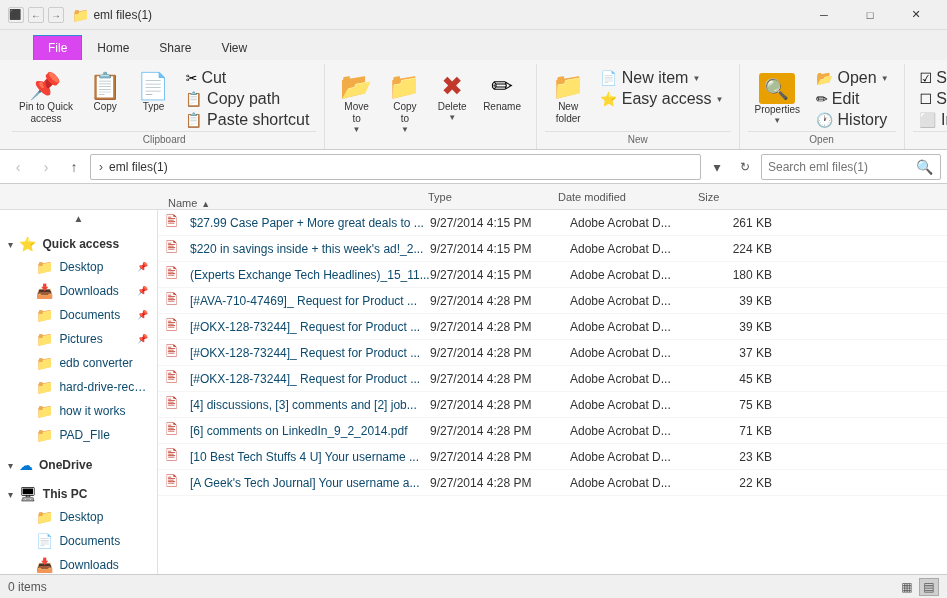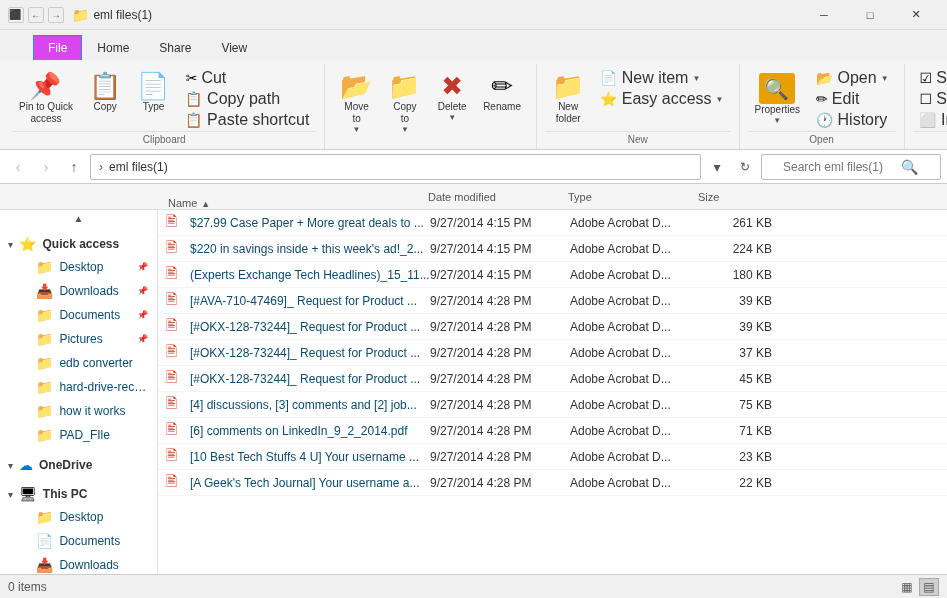--- a/index.html
+++ b/index.html
@@ -36,21 +36,21 @@
     .ribbon-col { display: flex; flex-direction: column; gap: 1px; justify-content: flex-start; }
     .dropdown-arrow { font-size: 8px; color: #555; }
 
     
     .address-bar { display: flex; align-items: center; background: white; height: 34px; border-bottom: 1px solid #ccc; padding: 0 6px; gap: 4px; }
     .nav-btn { width: 24px; height: 24px; display: flex; align-items: center; justify-content: center; border: 1px solid transparent; border-radius: 3px; cursor: pointer; color: #555; font-size: 14px; }
     .nav-btn.disabled { color: #bbb; cursor: default; }
     .breadcrumb-bar { flex: 1; display: flex; align-items: center; border: 1px solid #bbb; height: 26px; padding: 0 6px; background: white; border-radius: 2px; cursor: text; }
     .breadcrumb-item { color: #333; font-size: 12px; }
     .breadcrumb-sep { color: #555; margin: 0 2px; font-size: 12px; }
-    .search-box { display: flex; align-items: center; border: 1px solid #bbb; height: 26px; padding: 0 21px; background: white; border-radius: 2px; width: 180px; }
+    .search-box { display: flex; align-items: center; border: 1px solid #bbb; height: 26px; padding: 0 6px; background: white; border-radius: 2px; width: 180px; }
     .search-box input { border: none; outline: none; font-size: 12px; width: 100%; color: #333; }
     .search-icon { color: #777; font-size: 14px; }
     .refresh-btn { width: 24px; height: 24px; display: flex; align-items: center; justify-content: center; border: 1px solid transparent; border-radius: 3px; cursor: pointer; color: #555; }
 
     
     .col-headers { display: flex; align-items: center; background: #f5f5f5; border-bottom: 1px solid #ddd; height: 26px; padding: 0 0 0 160px; }
     .col-header { display: flex; align-items: center; gap: 4px; font-size: 11px; color: #555; padding: 0 8px; cursor: pointer; height: 100%; }
     .col-header .sort-arrow { font-size: 9px; }
     .col-name { width: 260px; align-items: flex-end; }
     .col-date { width: 140px; }
@@ -269,25 +269,25 @@
     <input type="text" placeholder="Search eml files(1)" style="">
     <span class="search-icon">🔍</span>
   </div>
 </div>
 
 <div class="col-headers">
   <div class="col-header col-name">
     <span>Name</span>
     <span class="sort-arrow">▲</span>
   </div>
+  <div class="col-header col-type">
+    <span>Type</span>
+  </div>
   <div class="col-header col-date">
     <span>Date modified</span>
-  </div>
-  <div class="col-header col-type">
-    <span>Type</span>
   </div>
   <div class="col-header col-size">
     <span>Size</span>
   </div>
 </div>
 
 <div class="main">
 
   <div class="sidebar">
     <div class="sidebar-scroll-btn">▲</div>

